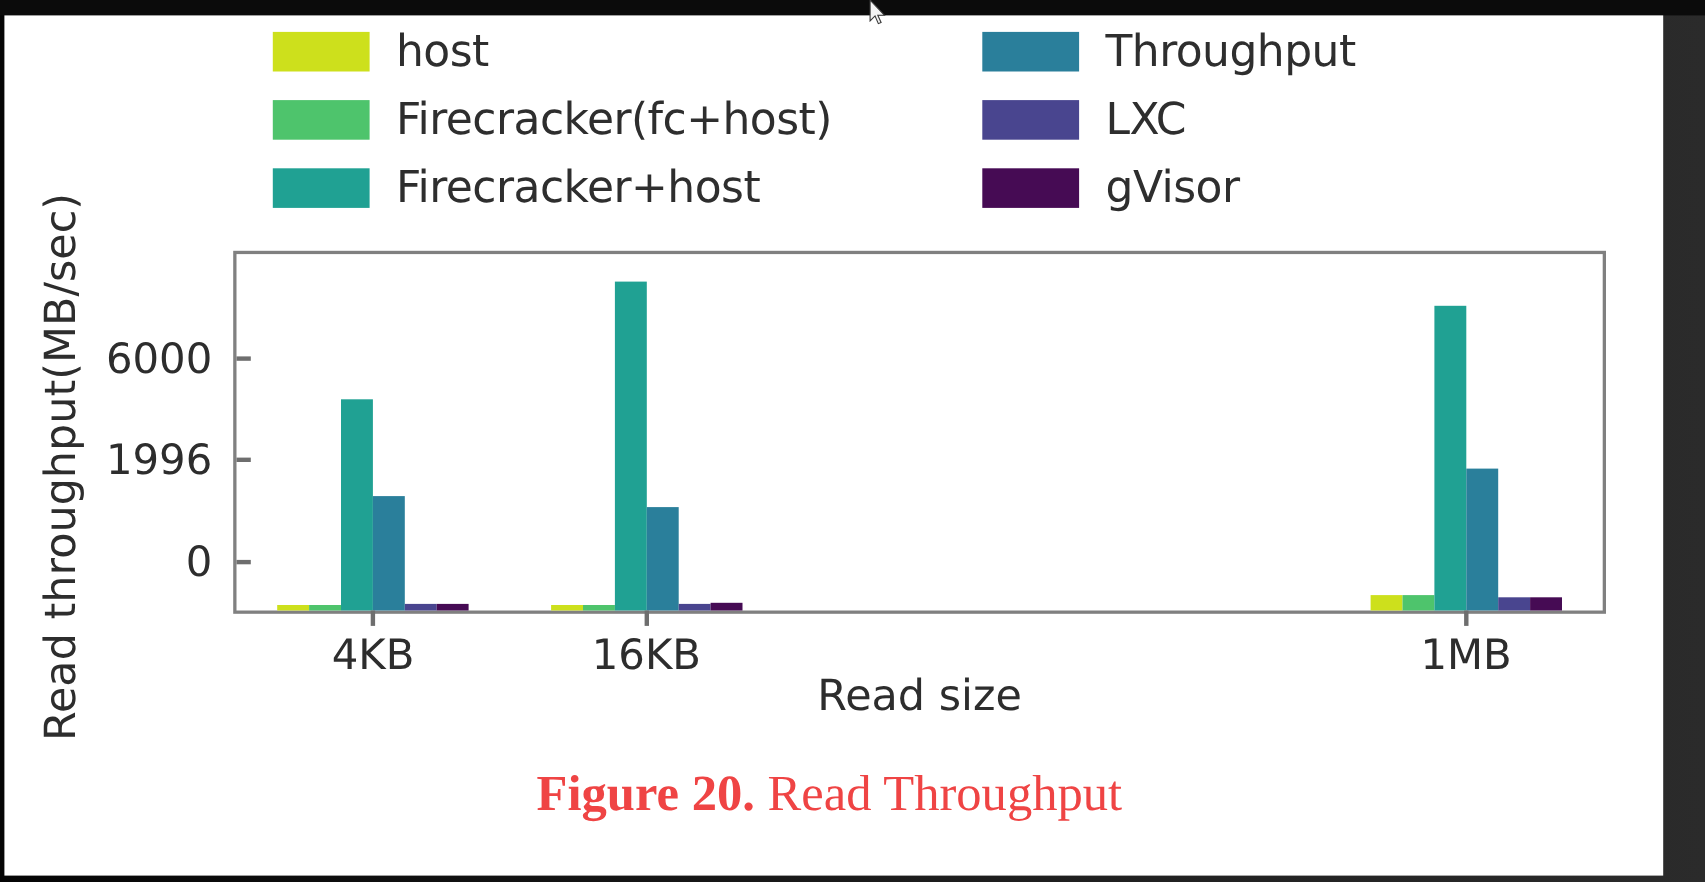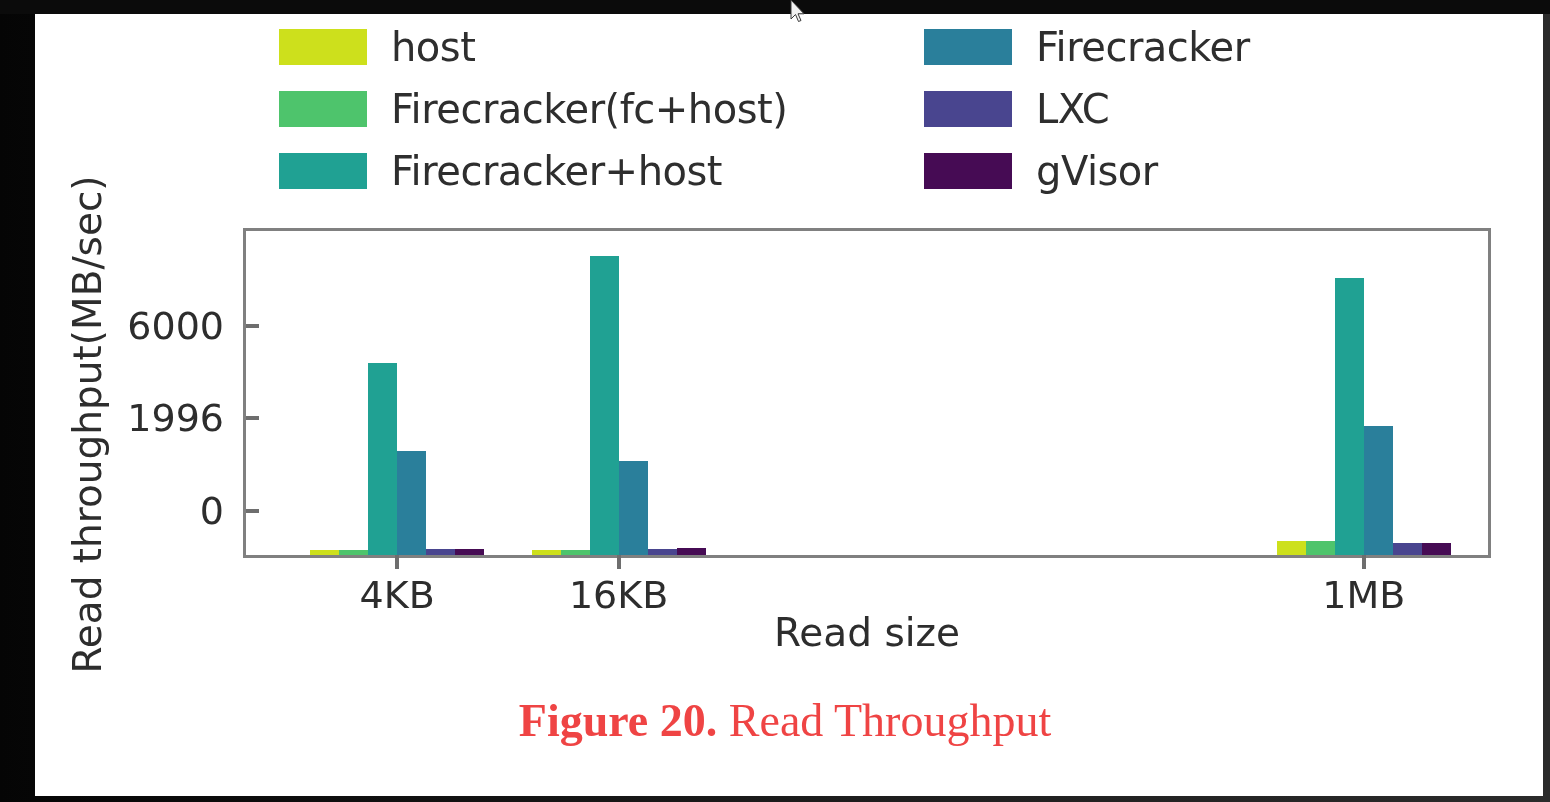--- a/index.html
+++ b/index.html
@@ -22,21 +22,21 @@
     background: linear-gradient(90deg,#050505 0%, #1d1d1d 55%, #2b2b2b 100%);
   }
   .topbar {
     position: absolute;
     left: 0; top: 0;
     width: 1550px; height: 14px;
     background: #0b0b0b;
   }
   .page {
     position: absolute;
-    left: 35px;
+    left: 4px;
     top: 14px;
     width: 1508px;
     height: 782px;
     background: #ffffff;
   }
 
   .cursor {
     position: absolute;
     left: 790px;
     top: 0px;
@@ -211,21 +211,21 @@
             <div class="legend-label">Firecracker(fc+host)</div>
           </div>
           <div class="legend-item">
             <div class="legend-swatch" style="background: rgb(32, 161, 147);"></div>
             <div class="legend-label">Firecracker+host</div>
           </div>
         </div>
       <div class="legend-col right" id="legend-right">
           <div class="legend-item">
             <div class="legend-swatch" style="background: rgb(42, 127, 155);"></div>
-            <div class="legend-label">Firecracker</div>
+            <div class="legend-label">Throughput</div>
           </div>
           <div class="legend-item">
             <div class="legend-swatch" style="background: rgb(73, 69, 143);"></div>
             <div class="legend-label">LXC</div>
           </div>
           <div class="legend-item">
             <div class="legend-swatch" style="background: rgb(70, 11, 84);"></div>
             <div class="legend-label">gVisor</div>
           </div>
         </div>
@@ -233,21 +233,21 @@
 
     <div class="chart-area">
 
       <div class="ylabel">Read throughput(MB/sec)</div>
 
       <div class="plot-frame">
         <div class="plot-inner" id="plot-inner">
             <div class="ytick" style="bottom: 0%;"><span class="ytick-text">0</span><span class="ytick-mark"></span></div>
             <div class="ytick" style="bottom: 28.5714%;"><span class="ytick-text">1996</span><span class="ytick-mark"></span></div>
             <div class="ytick" style="bottom: 57.1429%;"><span class="ytick-text">6000</span><span class="ytick-mark"></span></div>
-            <div class="group" style="left: 0%; width: 20%; margin-left: 27px;">
+            <div class="group" style="left: 0%; width: 20%;">
               <div class="bars" style="left: 15%; width: 70%;">
                 <div class="bar" title="host 4KB: 110" style="background: rgb(205, 224, 28); height: 1.57143%;"></div>
                 <div class="bar" title="Firecracker(fc+host) 4KB: 100" style="background: rgb(78, 196, 108); height: 1.42857%;"></div>
                 <div class="bar" title="Firecracker+host 4KB: 4150" style="background: rgb(32, 161, 147); height: 59.2857%;"></div>
                 <div class="bar" title="Firecracker 4KB: 2250" style="background: rgb(42, 127, 155); height: 32.1429%;"></div>
                 <div class="bar" title="LXC 4KB: 130" style="background: rgb(73, 69, 143); height: 1.85714%;"></div>
                 <div class="bar" title="gVisor 4KB: 140" style="background: rgb(70, 11, 84); height: 2%;"></div>
               </div>
               <div class="xtick-mark"></div>
               <div class="xtick-text">4KB</div>

